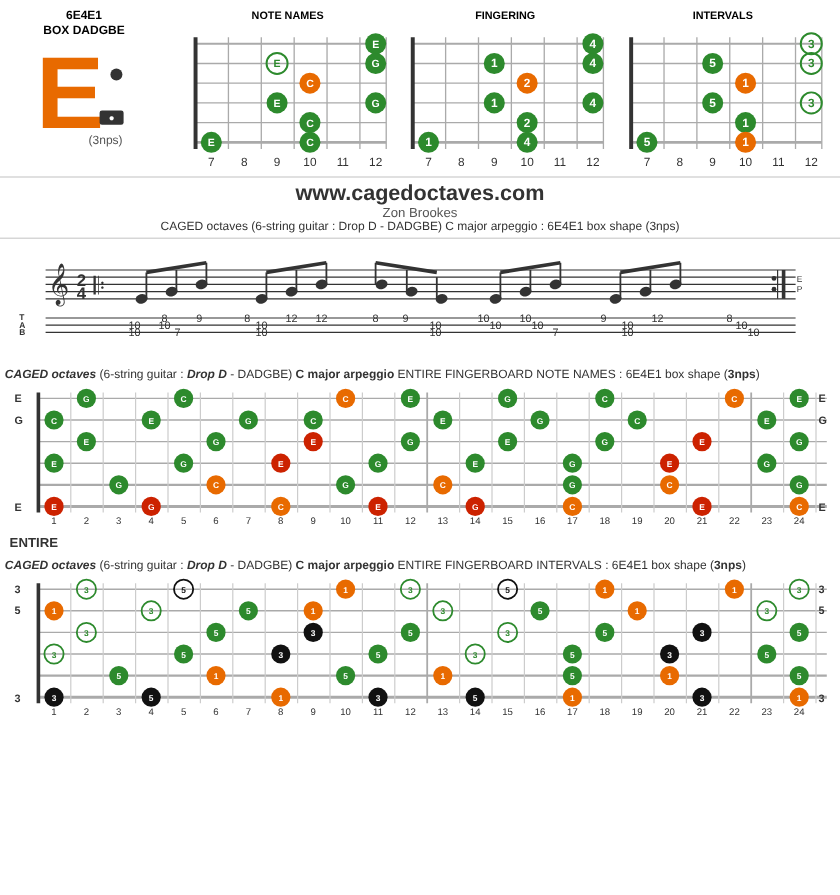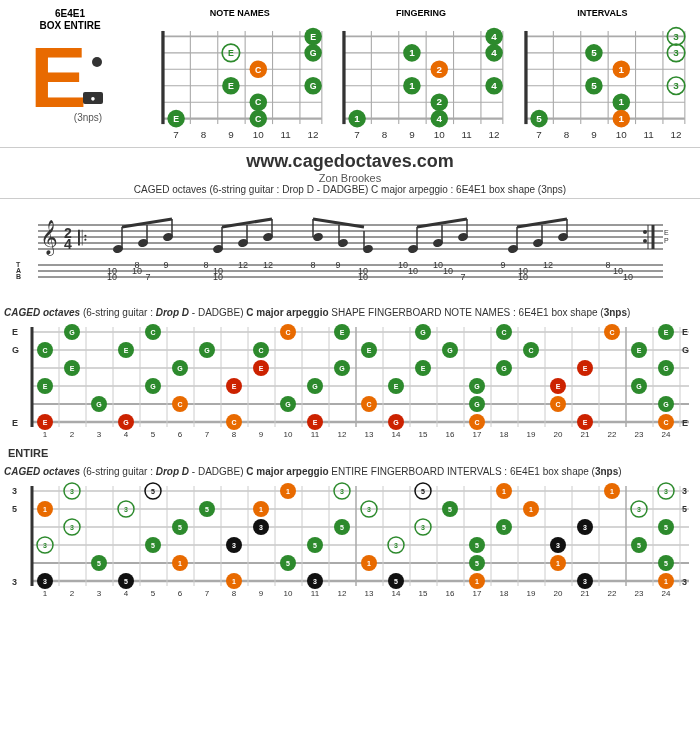--- a/index.html
+++ b/index.html
@@ -121,21 +121,21 @@
 
   </style>
 </head>
 <body>
 
 <div class="top-section">
 
   <div class="box-shape-container">
     <div class="box-shape-title">
       <span>6E4E1</span><br>
-      <span>BOX ENTIRE</span>
+      <span>BOX DADGBE</span>
     </div>
     <div style="position:relative; width:90px; height:80px;">
       <svg viewBox="0 0 90 80" width="90" height="80">
 
         <text x="5" y="75" font-size="85" font-weight="900" fill="#E86A00" font-family="Arial Black, Arial">E</text>
 
         <circle cx="72" cy="30" r="5" fill="#333"></circle>
 
         <rect x="58" y="60" width="20" height="12" fill="#333" rx="2"></rect>
         <text x="68" y="69" font-size="8" fill="white" text-anchor="middle" font-weight="bold">●</text>
@@ -428,21 +428,21 @@
     <text x="610" y="69" text-anchor="middle" font-size="9" fill="#333">10</text>
     <text x="620" y="75" text-anchor="middle" font-size="9" fill="#333">10</text>
 
     <text x="656" y="30" font-size="7" fill="#333">E</text>
     <text x="656" y="38" font-size="7" fill="#333">P</text>
   </svg>
 </div>
 
 <div class="fingerboard-section" style="padding: 2px 4px;">
   <div class="section-label">
-    <em>CAGED octaves</em><span> (6-string guitar : </span><em>Drop D</em><span> - DADGBE) </span><strong>C major arpeggio</strong><span> SHAPE FINGERBOARD NOTE NAMES : 6E4E1 box shape (</span><strong>3nps</strong><span>)</span>
+    <em>CAGED octaves</em><span> (6-string guitar : </span><em>Drop D</em><span> - DADGBE) </span><strong>C major arpeggio</strong><span> ENTIRE FINGERBOARD NOTE NAMES : 6E4E1 box shape (</span><strong>3nps</strong><span>)</span>
   </div>
   <svg width="692" height="120" viewBox="0 0 692 120">
 
     <line x1="28" y1="10" x2="685" y2="10" stroke="#aaa" stroke-width="1.2"></line>
     <line x1="28" y1="28" x2="685" y2="28" stroke="#aaa" stroke-width="1.2"></line>
     <line x1="28" y1="46" x2="685" y2="46" stroke="#aaa" stroke-width="1.2"></line>
     <line x1="28" y1="64" x2="685" y2="64" stroke="#aaa" stroke-width="1.2"></line>
     <line x1="28" y1="82" x2="685" y2="82" stroke="#aaa" stroke-width="1.8"></line>
     <line x1="28" y1="100" x2="685" y2="100" stroke="#aaa" stroke-width="2.5"></line>
 

